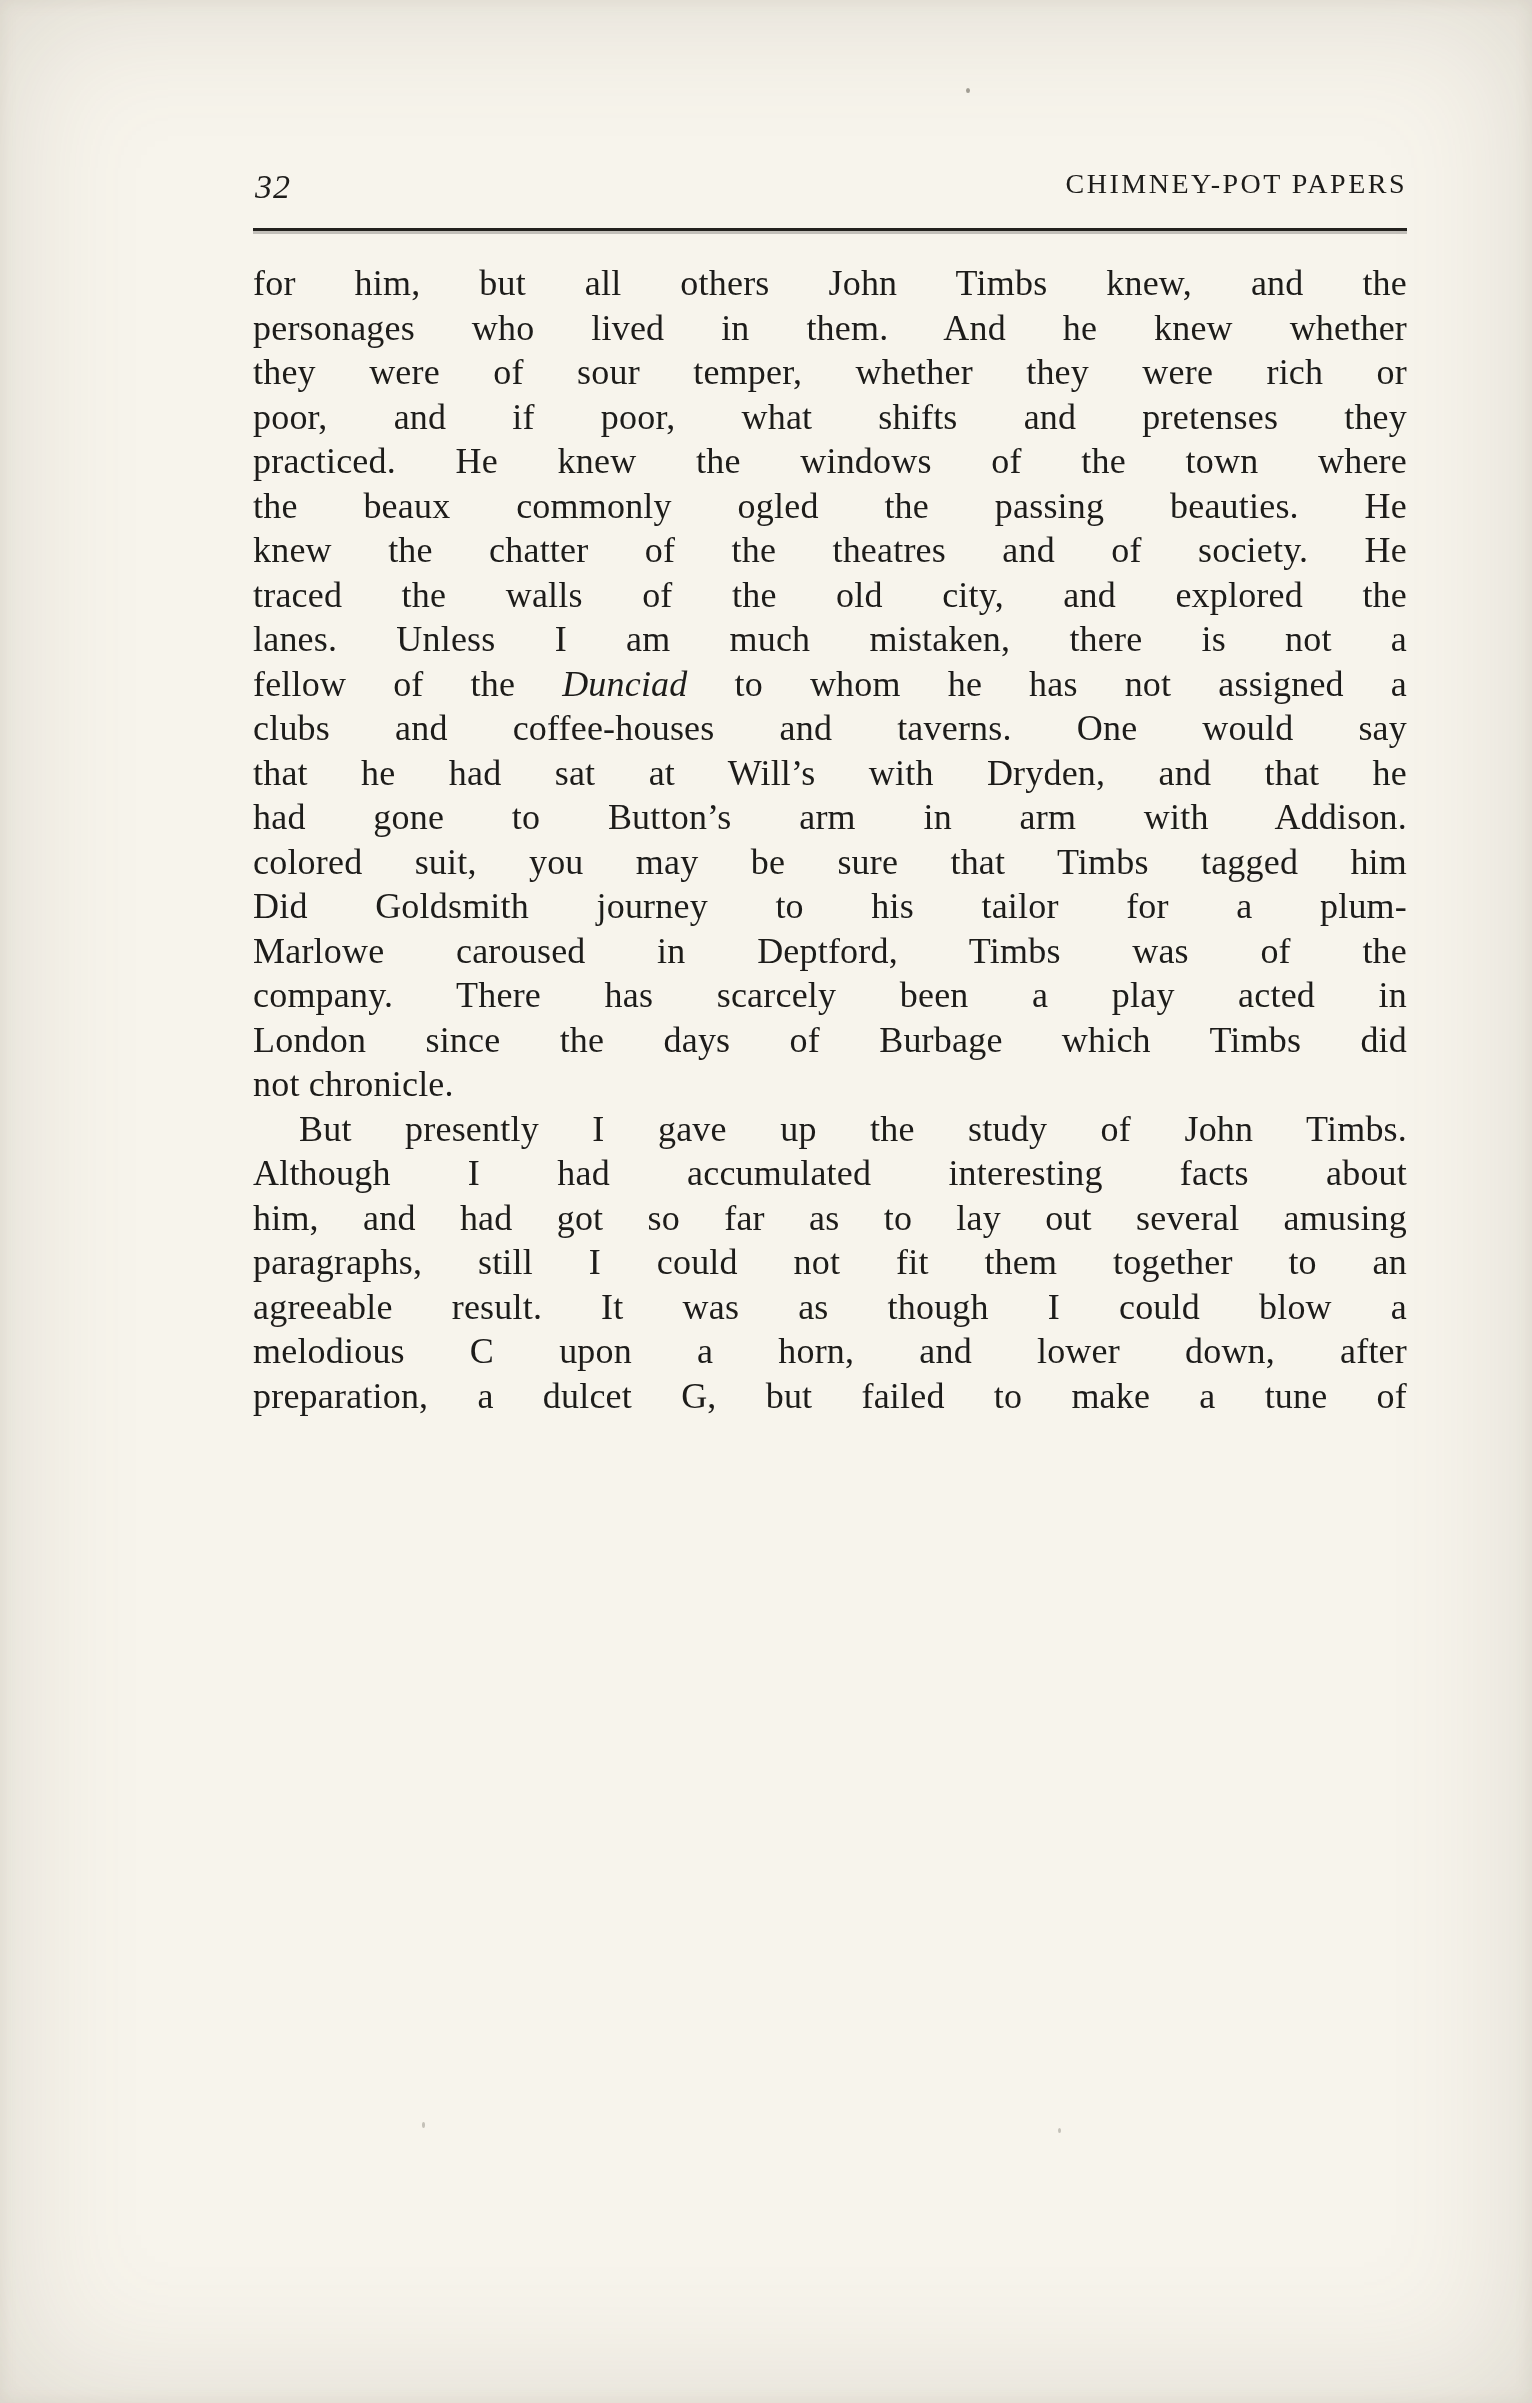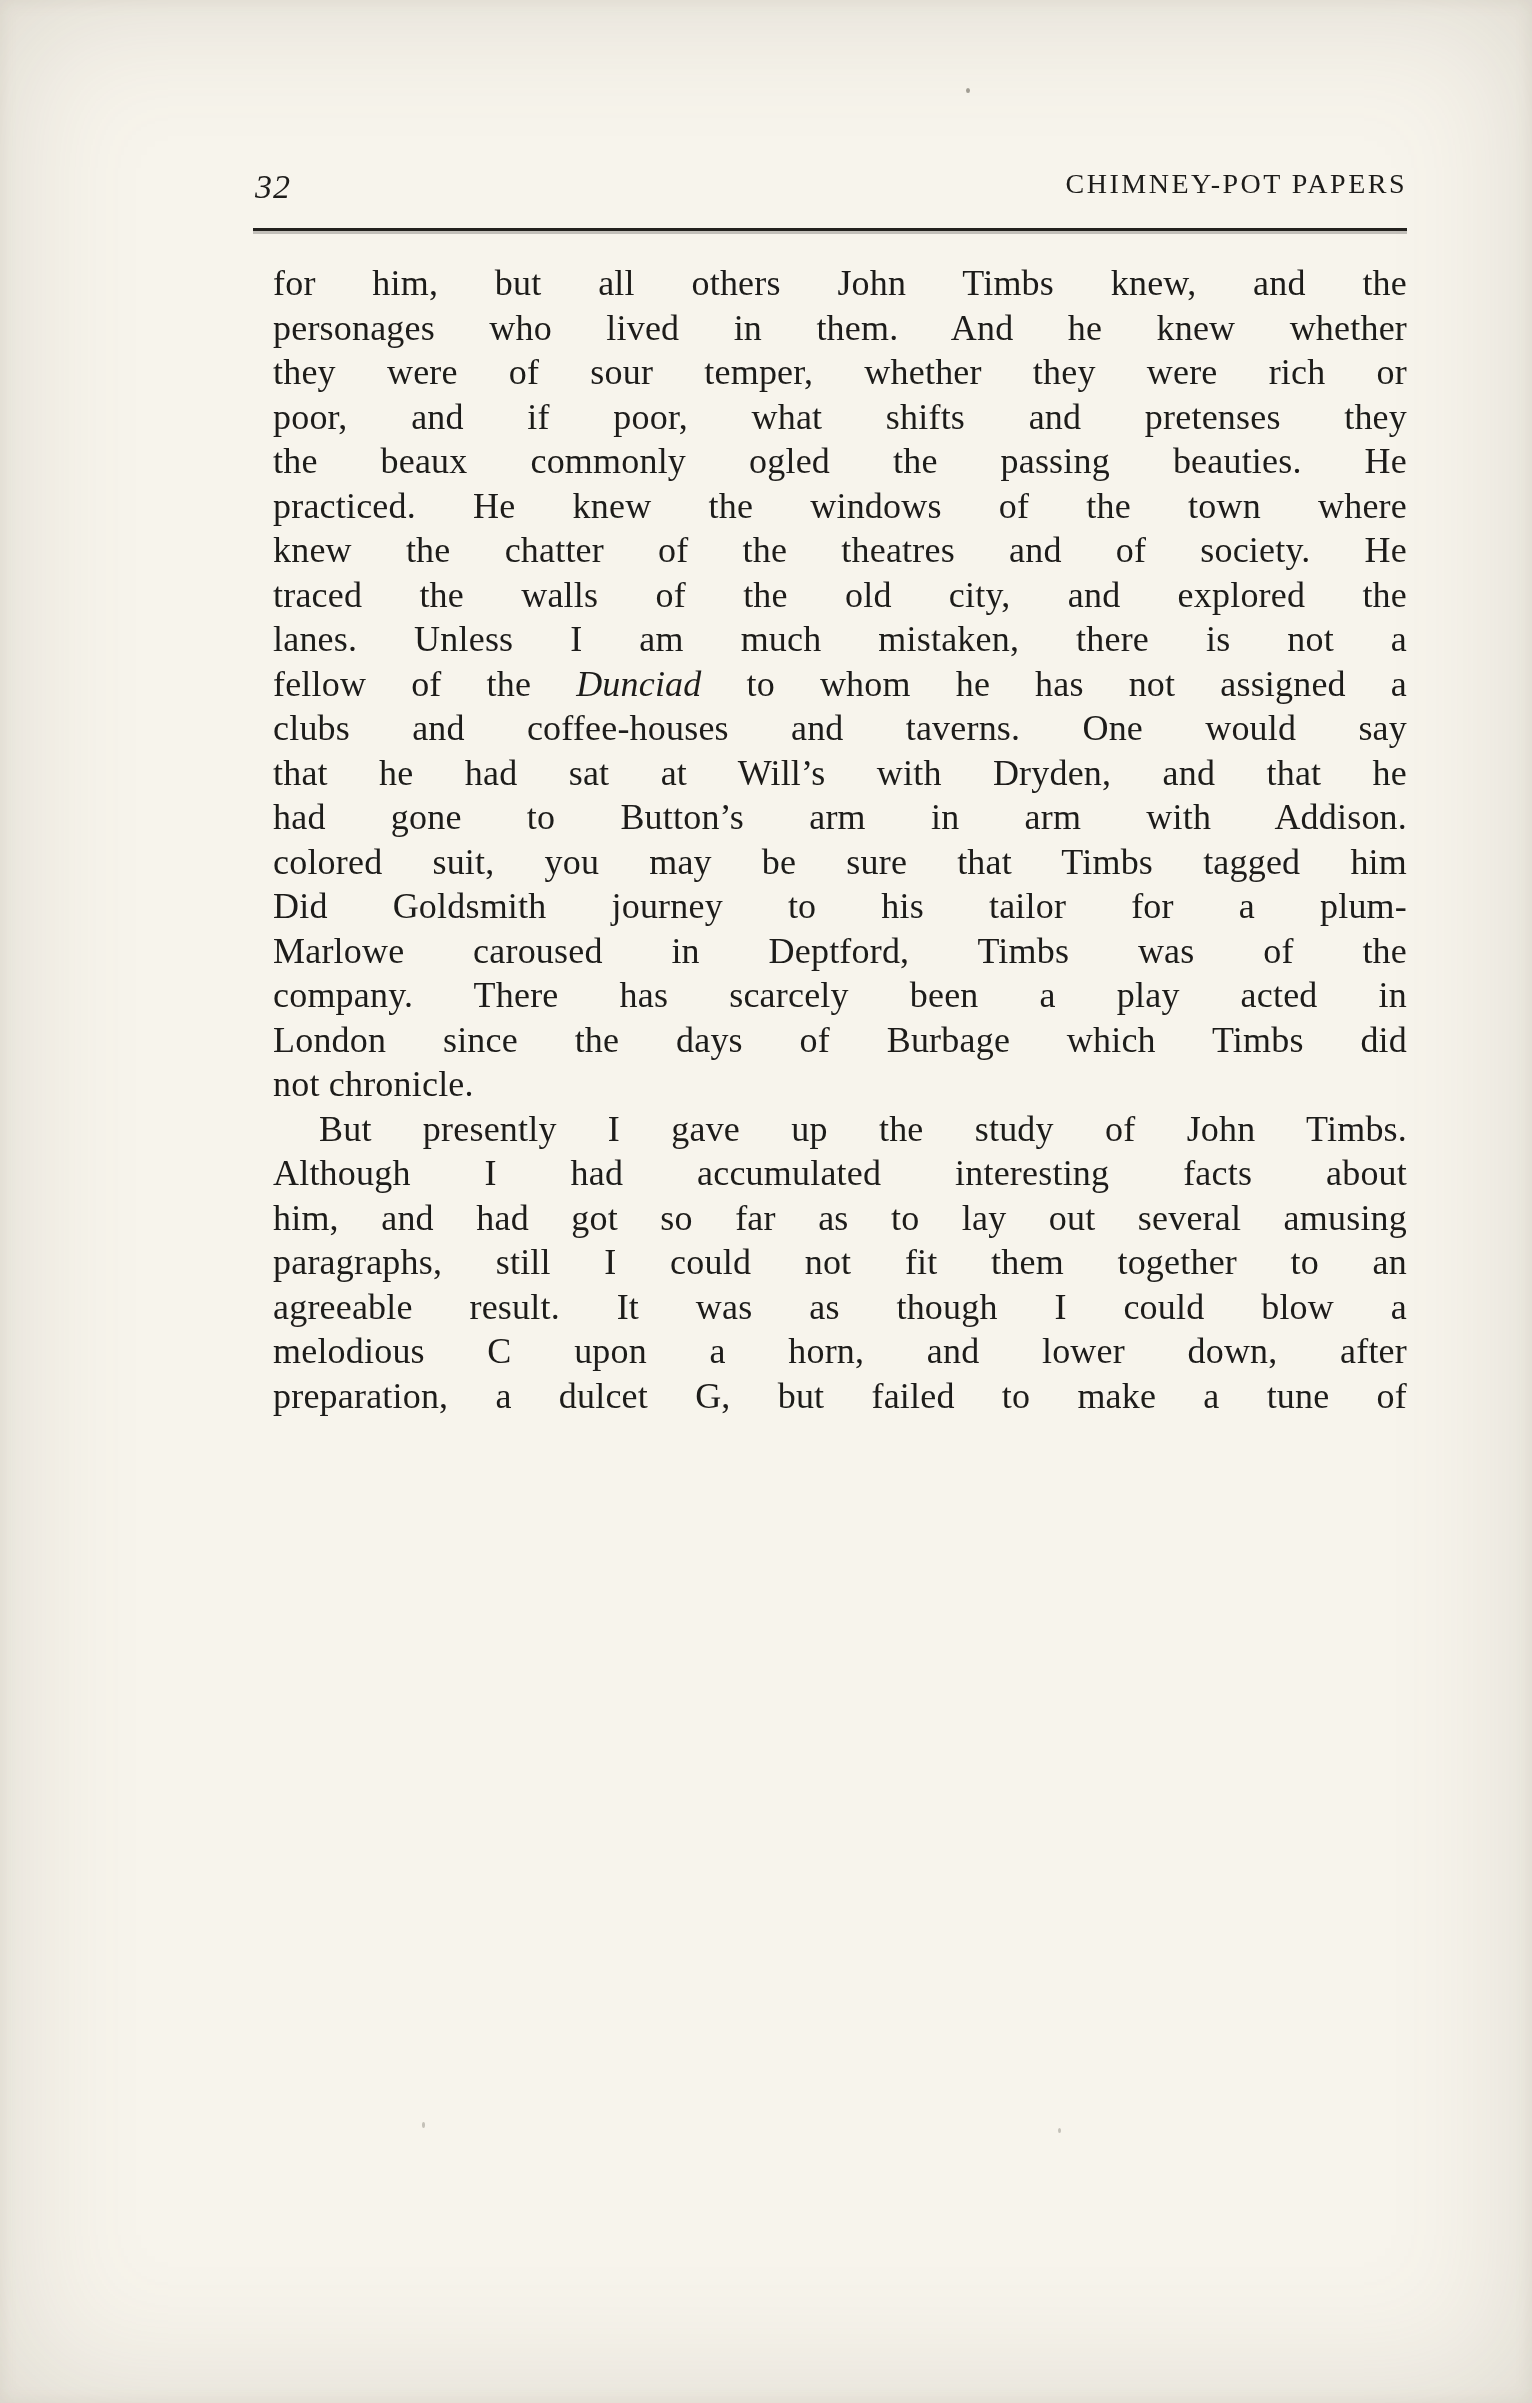--- a/index.html
+++ b/index.html
@@ -53,21 +53,20 @@
   .body-text {
     margin-top: 30px;
     font-size: 36px;
     line-height: 44.5px;
     letter-spacing: 0.2px;
   }
   .paragraph { margin: 0; }
   .line {
     text-align: justify;
     text-align-last: justify;
-    margin-left: 20px;
   }
   .line.last {
     text-align: justify;
     text-align-last: left;
   }
   .line.indent {
     text-indent: 46px;
   }
   .line i { font-style: italic; }
   .speck {
@@ -95,22 +94,22 @@
 
     <div class="head-rule"></div>
 
     <div class="body-text">
 
     <div class="paragraph">
           <div class="line"><span>for him, but all others John Timbs knew, and the</span></div>
           <div class="line"><span>personages who lived in them.  And he knew whether</span></div>
           <div class="line"><span>they were of sour temper, whether they were rich or</span></div>
           <div class="line"><span>poor, and if poor, what shifts and pretenses they</span></div>
+          <div class="line"><span>practiced.  He knew the windows of the town where</span></div>
           <div class="line"><span>the beaux commonly ogled the passing beauties.  He</span></div>
-          <div class="line"><span>practiced.  He knew the windows of the town where</span></div>
           <div class="line"><span>knew the chatter of the theatres and of society.  He</span></div>
           <div class="line"><span>traced the walls of the old city, and explored the</span></div>
           <div class="line"><span>lanes.  Unless I am much mistaken, there is not a</span></div>
           <div class="line"><span>fellow of the </span><i>Dunciad</i><span> to whom he has not assigned a</span></div>
           <div class="line"><span>clubs and coffee-houses and taverns.  One would say</span></div>
           <div class="line"><span>that he had sat at Will’s with Dryden, and that he</span></div>
           <div class="line"><span>had gone to Button’s arm in arm with Addison.</span></div>
           <div class="line"><span>colored suit, you may be sure that Timbs tagged him</span></div>
           <div class="line"><span>Did Goldsmith journey to his tailor for a plum-</span></div>
           <div class="line"><span>Marlowe caroused in Deptford, Timbs was of the</span></div>

